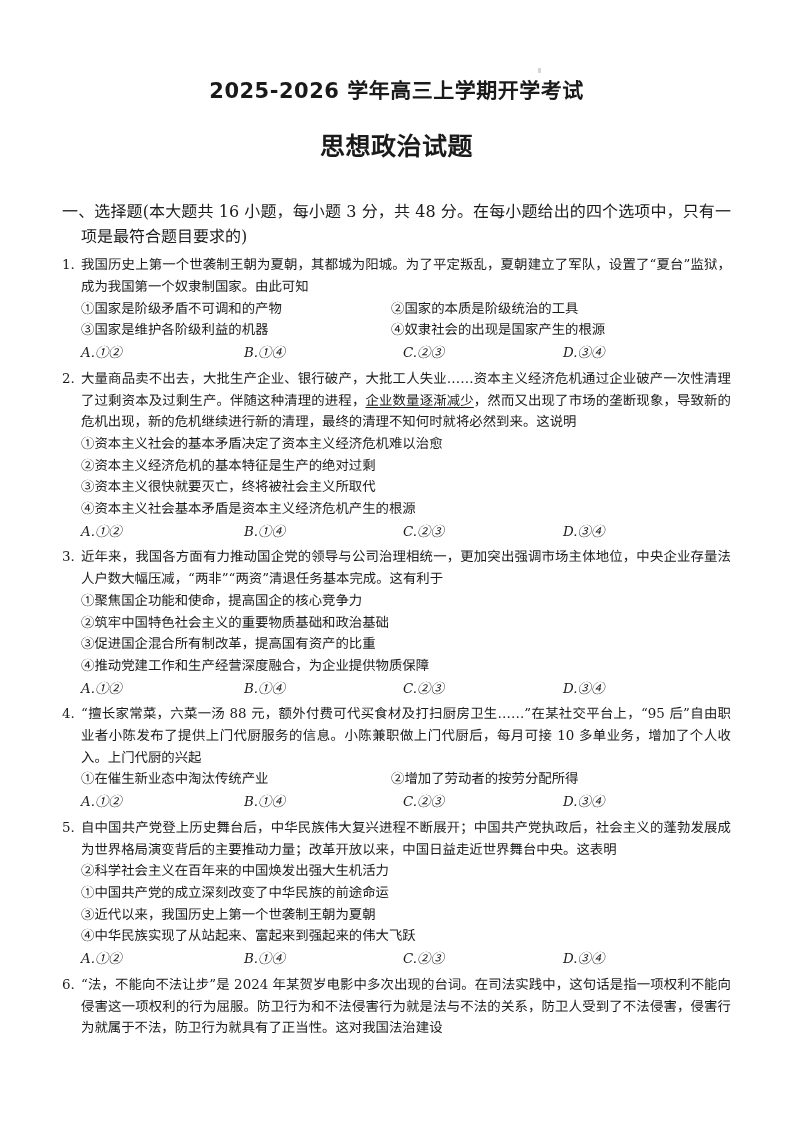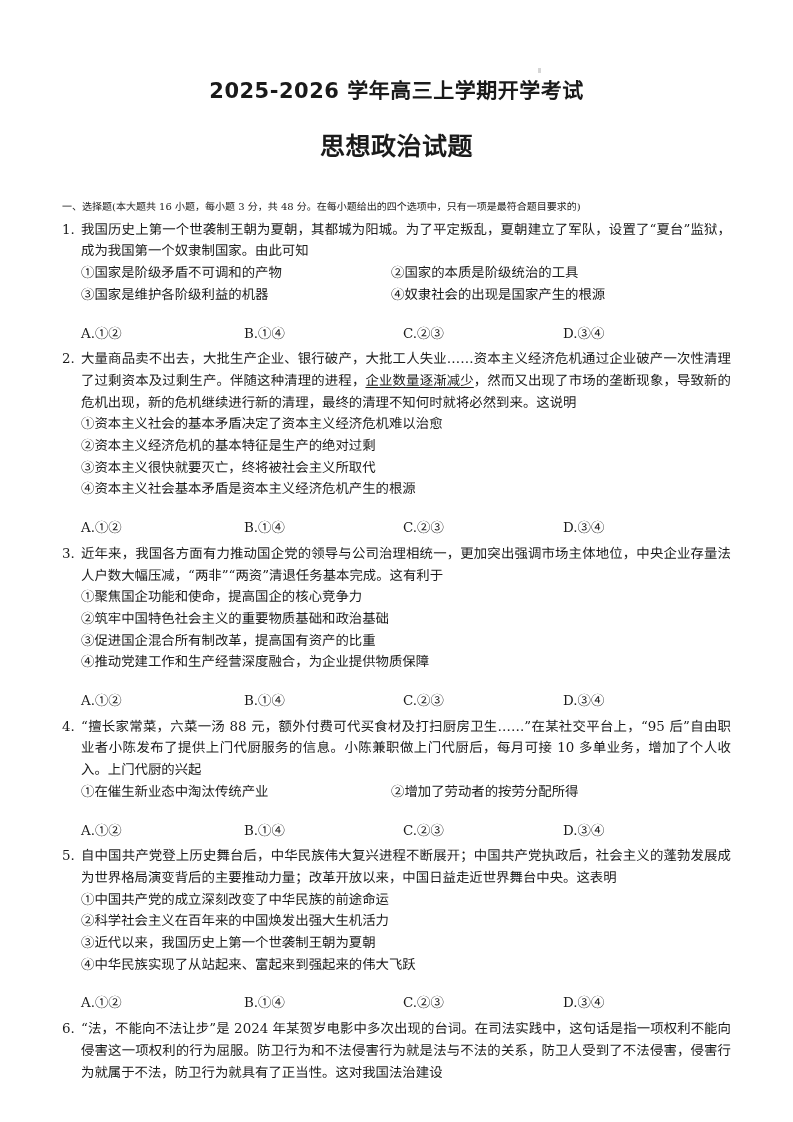--- a/index.html
+++ b/index.html
@@ -41,21 +41,21 @@
     letter-spacing: 0.5px;
     line-height: 1.25;
     margin: 0;
     padding-top: 27px;
     font-family: "DejaVu Sans", "Liberation Sans", sans-serif;
   }
 
   
   .section-instruction {
     margin-top: 36px;
-    font-size: 10px;
+    font-size: 16px;
     line-height: 1.62;
     text-indent: 0;
     padding-left: 19px;
     text-align: justify;
   }
   .section-instruction .si-head {
     margin-left: -19px;
   }
 
   
@@ -97,21 +97,22 @@
     flex: 0 0 auto;
   }
   .q-statements.two-col .stmt-row .stmt:first-child {
     width: 310px;
   }
 
   
   .q-choices {
     padding-left: 19px;
     display: flex;
-    margin-top: 17px;
+    margin-top: 1px;
+    font-style: italic;
   }
   .q-choices .choice {
     flex: 0 0 auto;
     white-space: nowrap;
   }
   .q-choices .choice.c-a { width: 163px; }
   .q-choices .choice.c-b { width: 159px; }
   .q-choices .choice.c-c { width: 160px; }
   .q-choices .choice.c-d { width: 100px; }
 
@@ -201,22 +202,22 @@
         <div class="q-choices">
           <span class="choice c-a">A.①②</span>
           <span class="choice c-b">B.①④</span>
           <span class="choice c-c">C.②③</span>
           <span class="choice c-d">D.③④</span>
         </div>
       </div>
       <div class="question">
         <div class="q-stem"><span class="q-num">5.</span><span>自中国共产党登上历史舞台后，中华民族伟大复兴进程不断展开；中国共产党执政后，社会主义的蓬勃发展成为世界格局演变背后的主要推动力量；改革开放以来，中国日益走近世界舞台中央。这表明</span></div>
         <div class="q-statements">
+          <div class="stmt">②科学社会主义在百年来的中国焕发出强大生机活力</div>
           <div class="stmt">①中国共产党的成立深刻改变了中华民族的前途命运</div>
-          <div class="stmt">②科学社会主义在百年来的中国焕发出强大生机活力</div>
           <div class="stmt">③近代以来，我国历史上第一个世袭制王朝为夏朝</div>
           <div class="stmt">④中华民族实现了从站起来、富起来到强起来的伟大飞跃</div>
         </div>
         <div class="q-choices">
           <span class="choice c-a">A.①②</span>
           <span class="choice c-b">B.①④</span>
           <span class="choice c-c">C.②③</span>
           <span class="choice c-d">D.③④</span>
         </div>
       </div>

